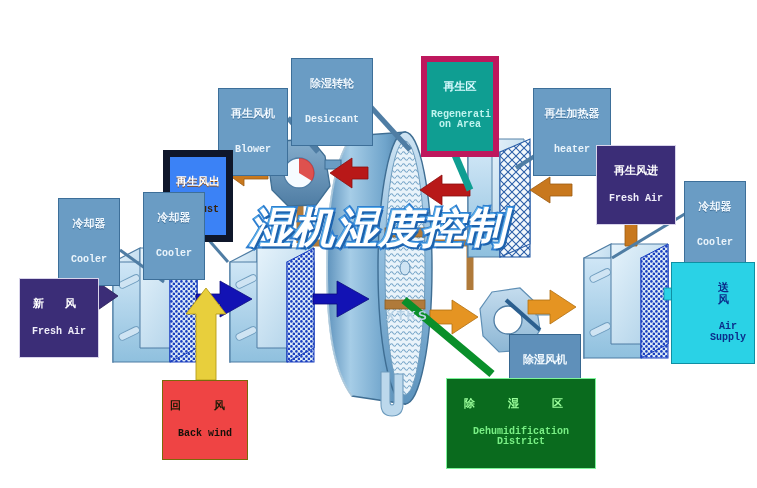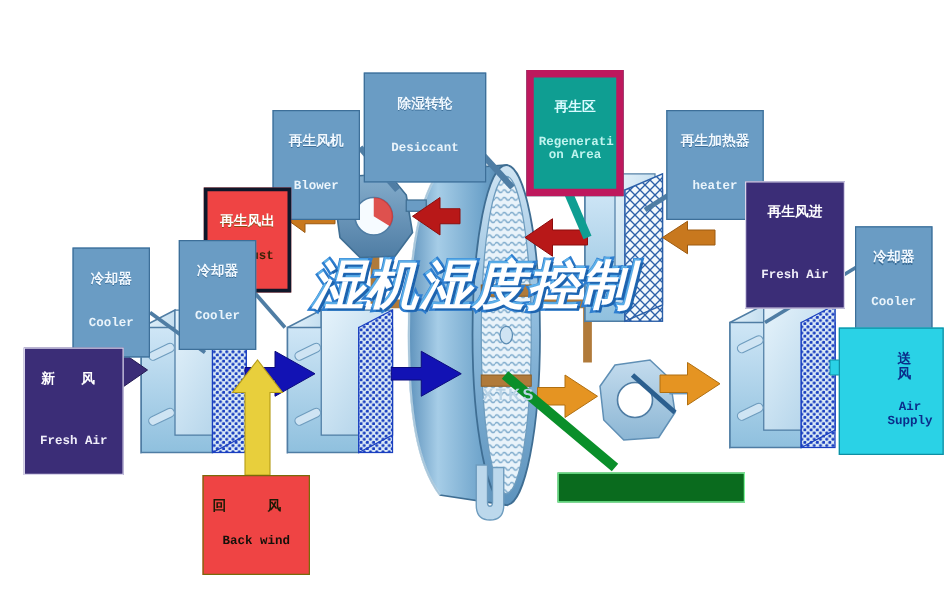--- a/index.html
+++ b/index.html
@@ -25,33 +25,33 @@
   .sb{background:#6a9cc4;border:1px solid #3d6f99;color:#eaf4fb;}
   .sb .cn{color:#f2f9ff;text-shadow:0 1px 0 #3d6f99;}
   .sb .en{color:#eaf4fb;margin-top:8px;}
 
   
   .sb2{background:#5f90ba;border:1px solid #36668f;}
   .sb2 .cn{color:#f4fbff;}
   .sb2 .en{color:#eef7fe;}
 
   
-  .or{background:#ef4444;border:3px solid #0f172a;}
+  .or{background:#3b82f6;border:7px solid #0f172a;}
   .or .cn{color:#ffffff;text-shadow:0 1px 0 #8e4a10;}
   .or .en{color:#3a2207;}
 
   
   .tl{background:#0f9e92;border:6px solid #be185d;}
   .tl .cn{color:#d9fbff;}
   .tl .en{color:#bff4ef;}
 
   
   .pu{background:#3b2d77;border:1px solid #d8d4ea;}
   .pu .cn{color:#ffffff;}
-  .pu .en{color:#f0eefa;margin-top:22px;}
+  .pu .en{color:#f0eefa;}
 
   
   .cy{background:#2ad2e6;border:1px solid #0f8fa3;padding-left:34px;}
   .cy .cn{color:#0b2d8a;}
   .cy .en{color:#0b2d8a;}
 
   
   .gr{background:#0a6b1e;border:1px solid #7df59a;}
   .gr .cn{color:#9cff9c;}
   .gr .en{color:#79ef85;}
@@ -271,21 +271,21 @@
     </g>
 
     <text x="386" y="320" font-family="Liberation Sans, sans-serif" font-size="13" font-weight="bold" fill="#b9d3e6" letter-spacing="2">XTKS</text>
   </svg>
 
   <div class="lbl sb" style="left:218px;top:88px;width:70px;">
     <span class="cn">再生风机</span>
     <span class="en">Blower</span>
   </div>
 
-  <div class="lbl sb" style="left:291px;top:58px;width:98px;">
+  <div class="lbl sb" style="left:291px;top:58px;width:82px;">
     <span class="cn">除湿转轮</span>
     <span class="en">Desiccant</span>
   </div>
 
   <div class="lbl or" style="left:163px;top:150px;width:70px;">
     <span class="cn">再生风出</span>
     <span class="en">Exhaust</span>
   </div>
 
   <div class="lbl sb" style="left:58px;top:198px;width:62px;">
@@ -321,22 +321,28 @@
   <div class="lbl pu" style="left:596px;top:145px;width:80px;">
     <span class="cn">再生风进</span>
     <span class="en">Fresh Air</span>
   </div>
 
   <div class="lbl sb" style="left:684px;top:181px;width:62px;">
     <span class="cn">冷却器</span>
     <span class="en">Cooler</span>
   </div>
 
+  <div class="lbl sb2" style="left:509px;top:334px;width:72px;">
+    <span class="cn">除湿风机</span>
+    <span class="en">Blower</span>
+  </div>
 
   <div class="lbl gr" style="left:446px;top:378px;width:150px;">
+    <span class="cn sp2">除  湿  区</span>
+    <span class="en">Dehumidification District</span>
   </div>
 
   <div class="lbl cy" style="left:671px;top:262px;width:84px;">
     <span class="cn sp">送    风</span>
     <span class="en">Air Supply</span>
   </div>
 
   <div id="title">
     <span>湿机湿度控制</span>
   </div>

